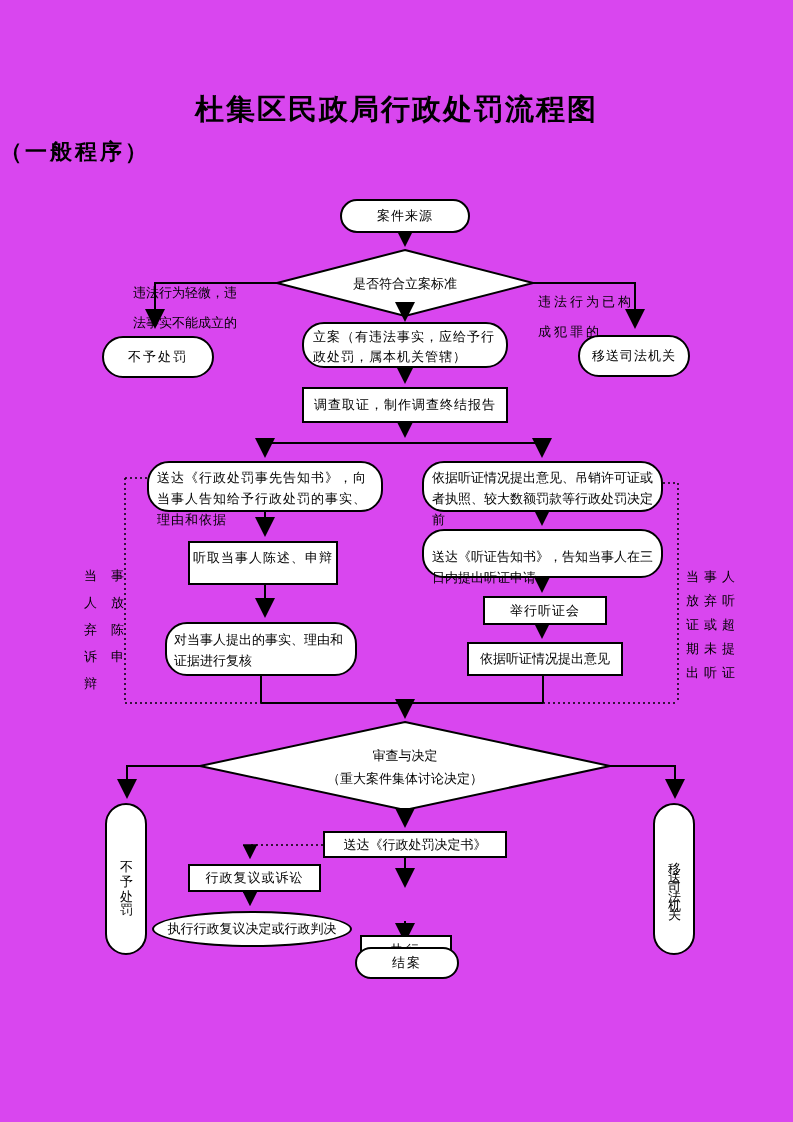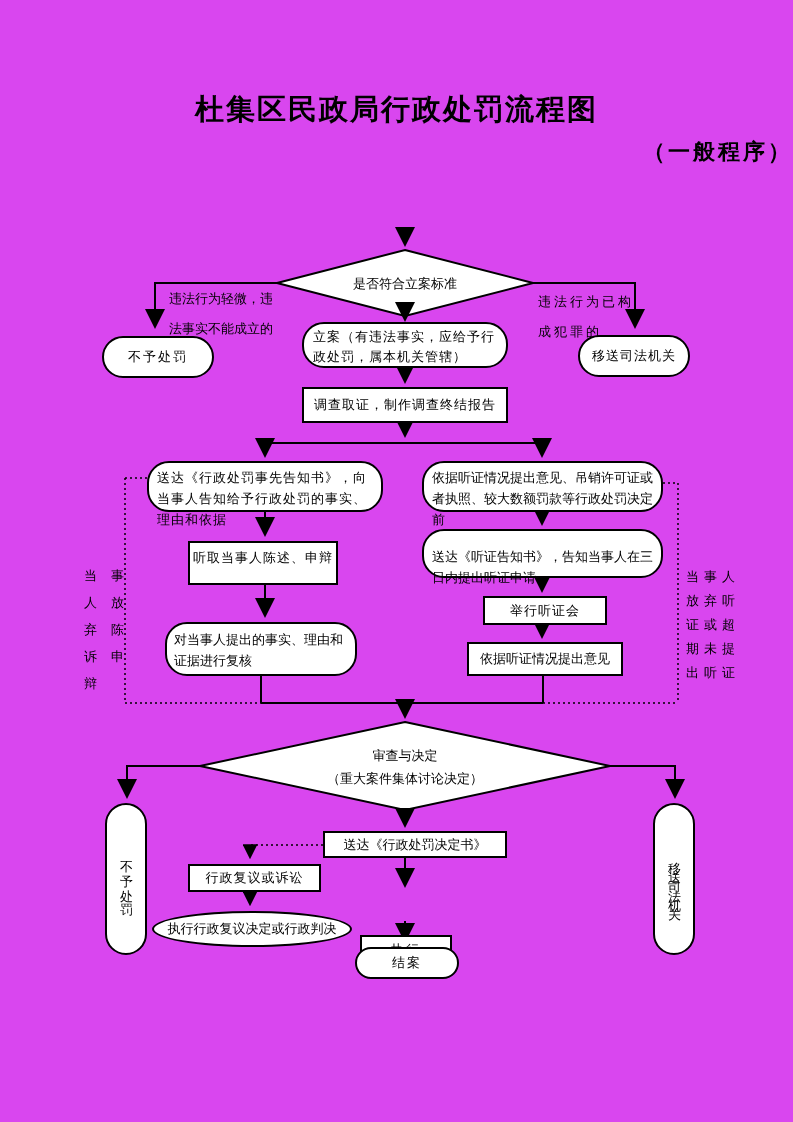--- a/index.html
+++ b/index.html
@@ -18,21 +18,21 @@
         justify-content:center;text-align:center;letter-spacing:1px;}
   .stadium{border-radius:999px;}
   .ellipse{border-radius:50%;}
   .leftbox{justify-content:flex-start;text-align:left;border-radius:22px;}
   .topalign{align-items:flex-start;}
   .lbl{position:absolute;font-size:13px;background:transparent;border:none;}
   .pre{white-space:pre-line;}
   .vtext{writing-mode:vertical-rl;text-orientation:upright;}
   #title{position:absolute;left:0;right:0;top:90px;text-align:center;
          font-size:29px;font-weight:bold;letter-spacing:2px;}
-  #subtitle{position:absolute;left:0;right:0;top:137px;text-align:right;
+  #subtitle{position:absolute;left:0;right:0;top:137px;text-align:left;
             font-size:22px;font-weight:bold;letter-spacing:3px;}
 </style>
 </head>
 <body>
 
 <div id="canvas">
 
   <div id="title">杜集区民政局行政处罚流程图</div>
   <div id="subtitle">（一般程序）</div>
 
@@ -73,24 +73,25 @@
     <path class="c d" d="M147,478 H125"></path>
     <path class="c d" d="M125,478 V703"></path>
     <path class="c d" d="M125,703 H261"></path>
     <path class="c d" d="M663,483 H678"></path>
     <path class="c d" d="M678,483 V703"></path>
     <path class="c d" d="M543,703 H678"></path>
     <path class="c d a" d="M323,845 H250 V857"></path>
     <path class="c d a" d="M250,892 V904"></path>
   </svg>
 
+  <div class="node stadium" style="left:340px;top:199px;width:130px;height:34px;">案件来源</div>
 
   <div class="lbl" style="left:305px;top:275px;width:200px;text-align:center;">是否符合立案标准</div>
 
-  <div class="lbl pre" style="left:133px;top:284px;width:140px;line-height:30px;text-align:right;">违法行为轻微，违
+  <div class="lbl pre" style="left:133px;top:278px;width:140px;line-height:30px;">违法行为轻微，违
 法事实不能成立的</div>
 
   <div class="lbl pre" style="left:538px;top:287px;width:120px;line-height:30px;letter-spacing:3px;">违法行为已构
 成犯罪的</div>
 
   <div class="node stadium" style="left:102px;top:336px;width:112px;height:42px;letter-spacing:2px;">不予处罚</div>
 
   <div class="node stadium" style="left:578px;top:335px;width:112px;height:42px;">移送司法机关</div>
 
   <div class="node leftbox topalign" style="left:302px;top:322px;width:206px;height:46px;padding:3px 9px;line-height:20px;">立案（有违法事实，应给予行政处罚，属本机关管辖）</div>

